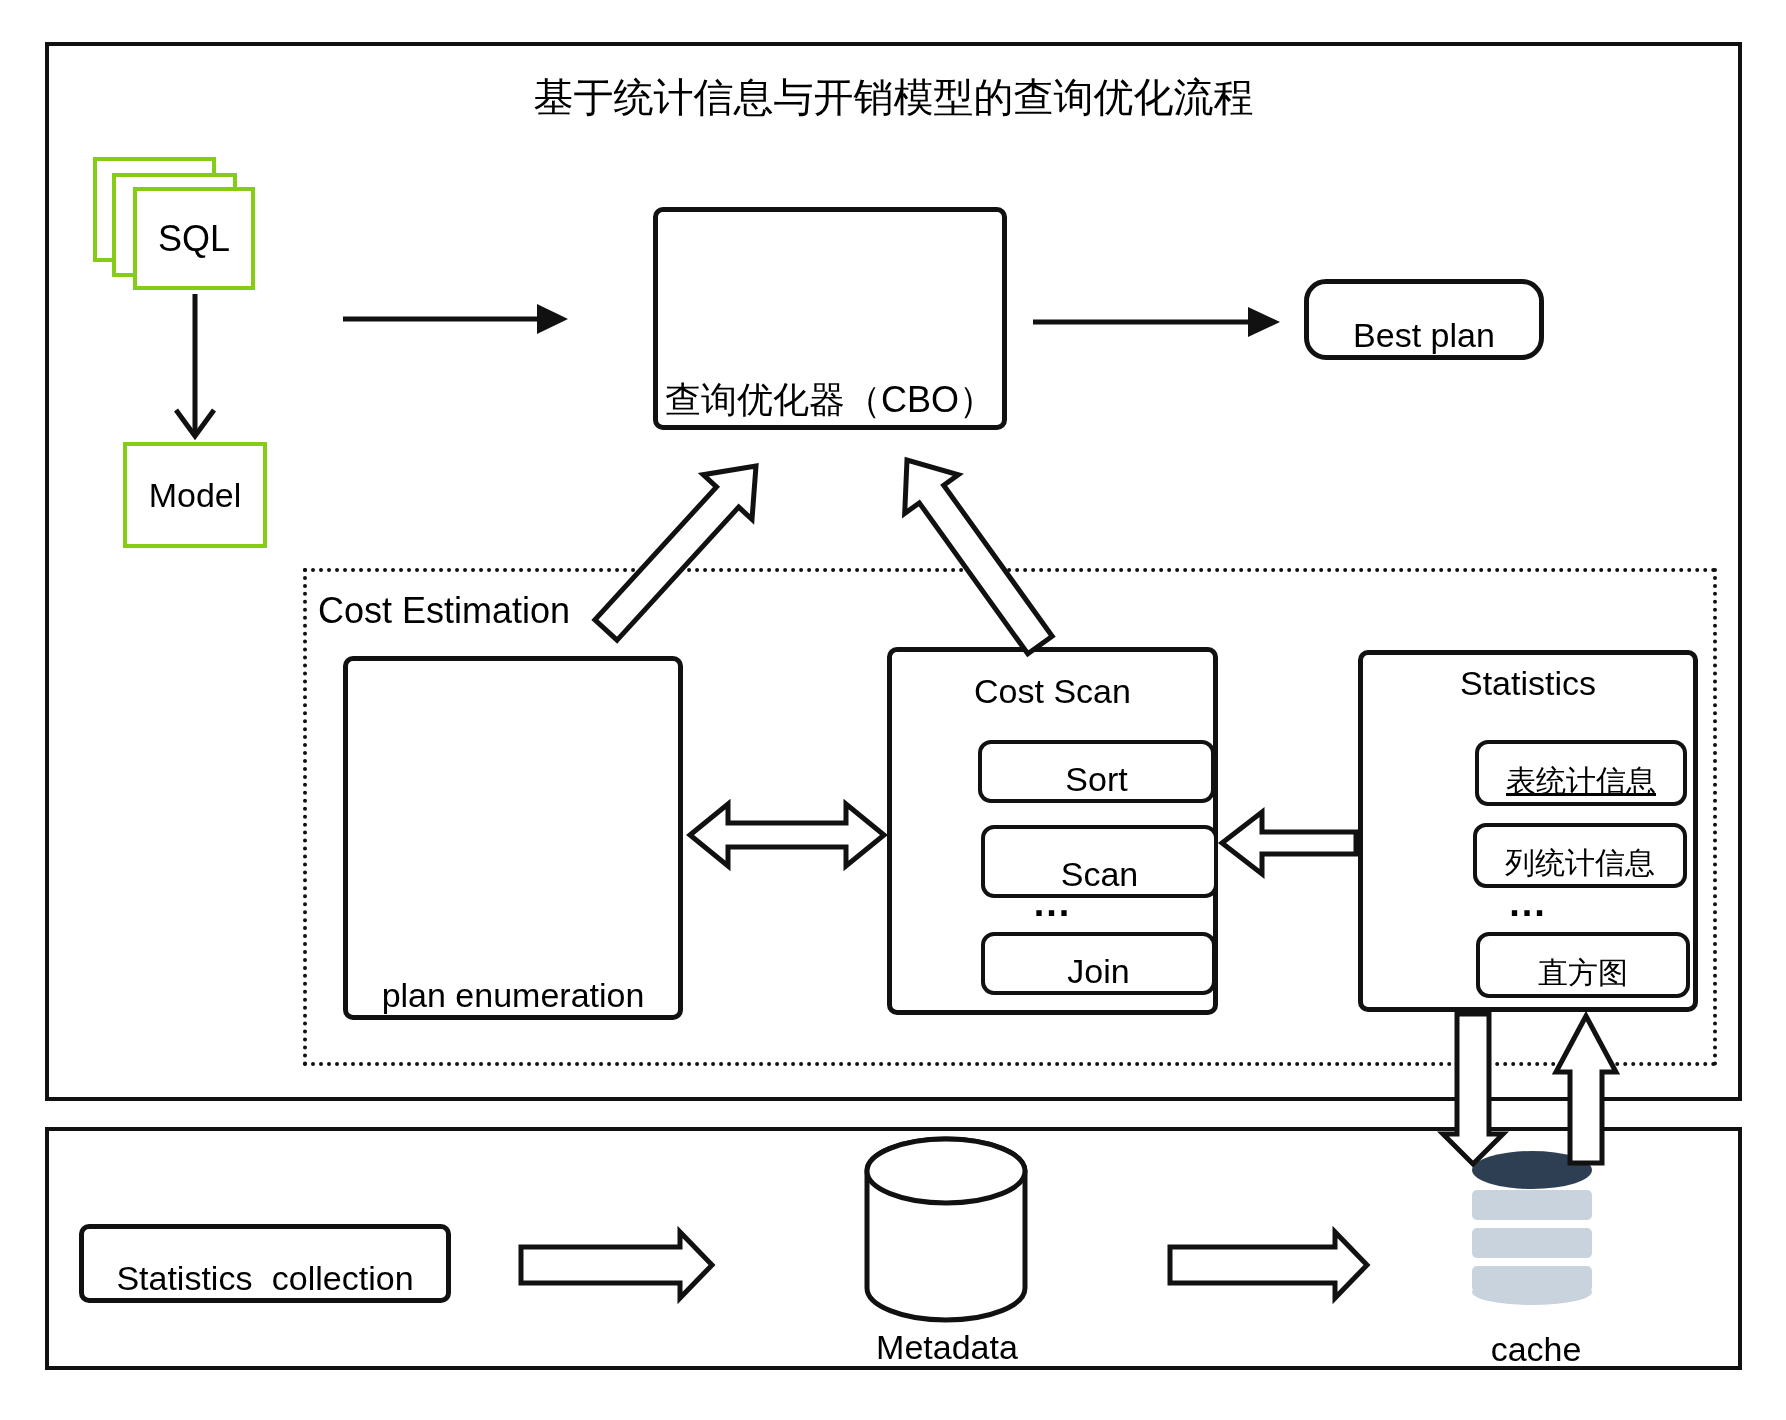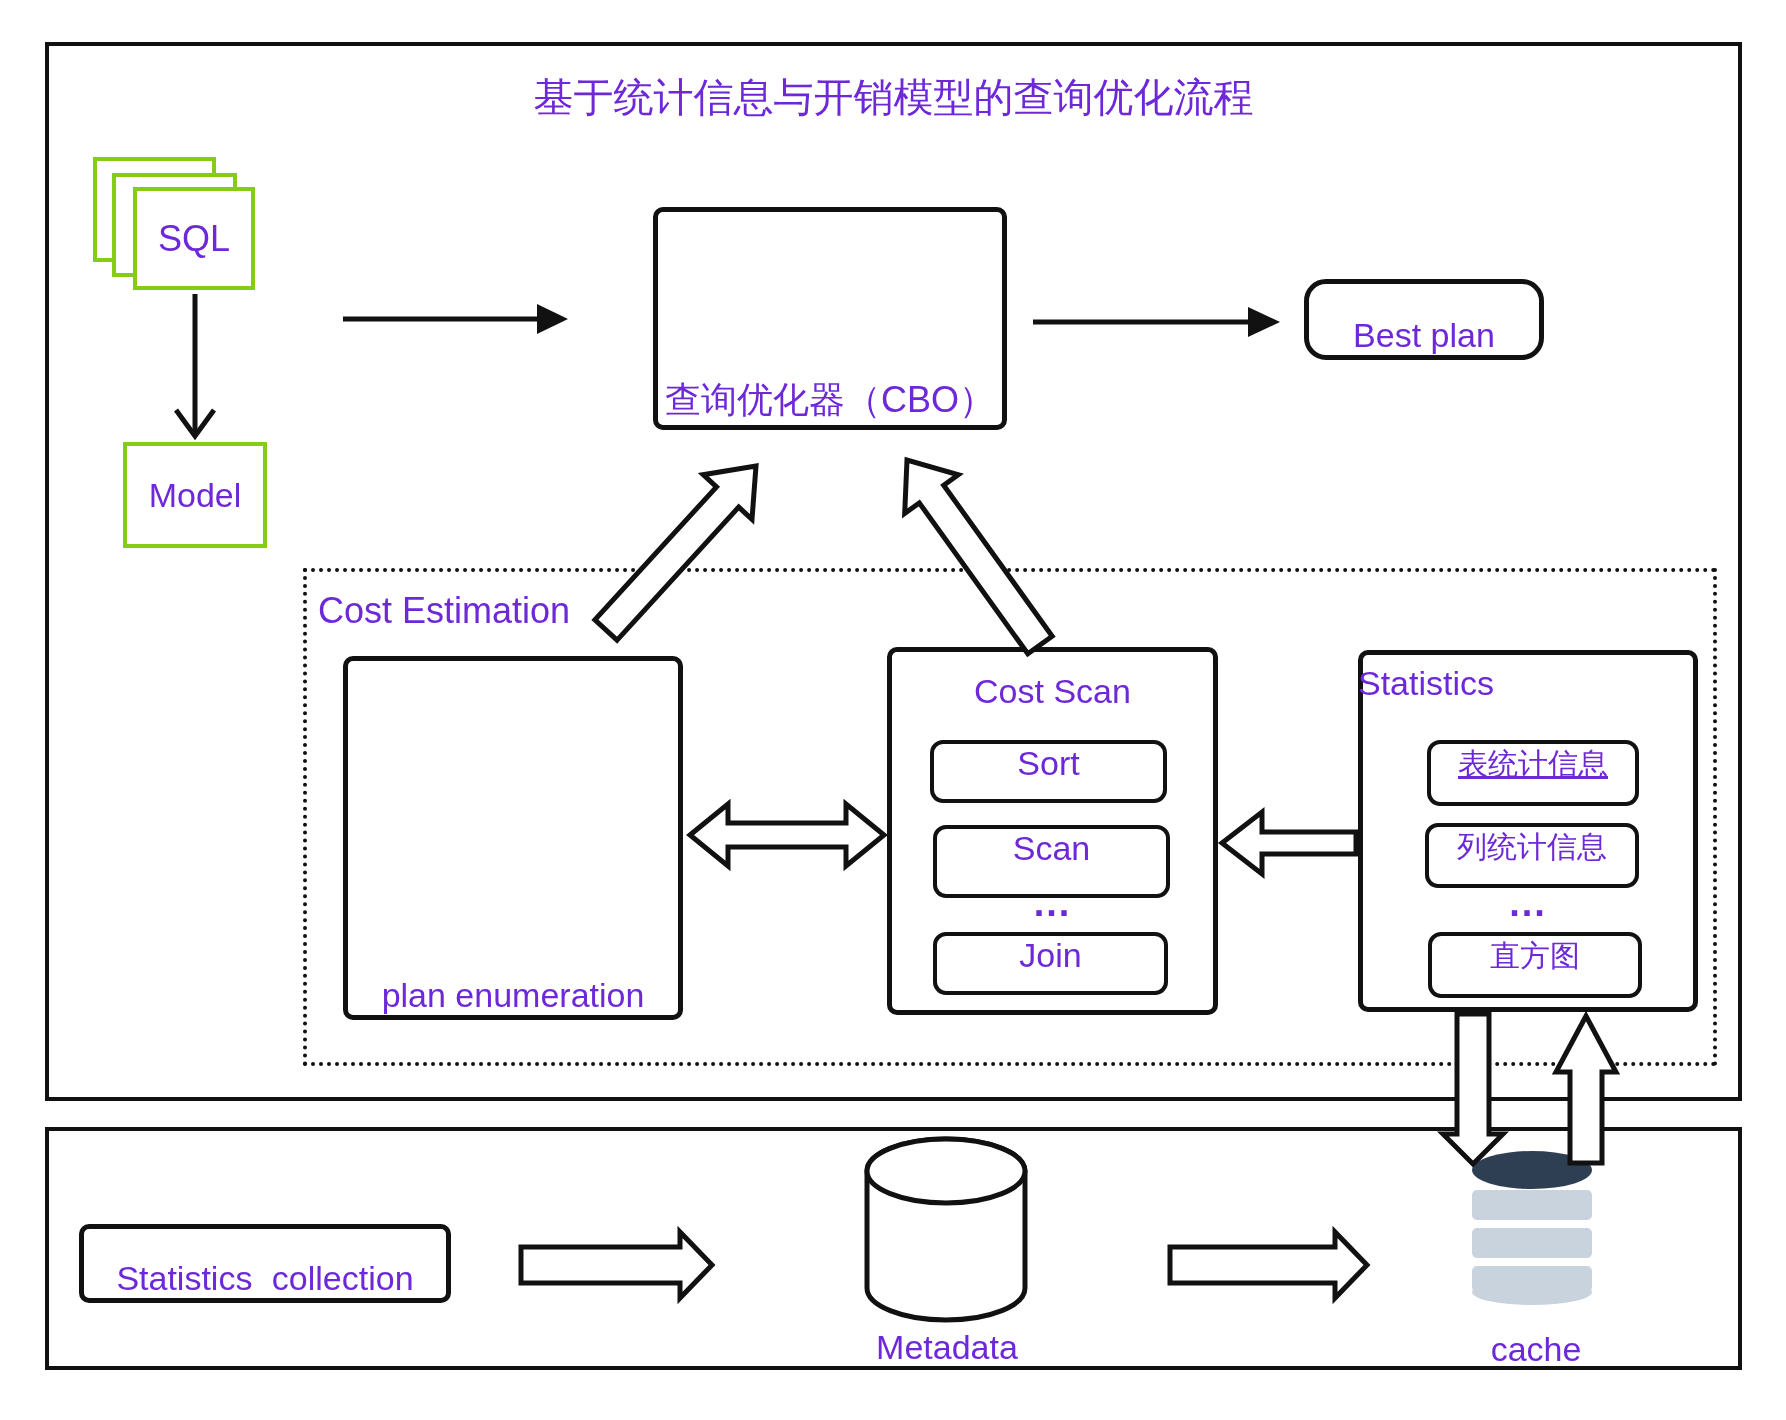--- a/index.html
+++ b/index.html
@@ -1,21 +1,21 @@
 <!DOCTYPE html>
 <html><head>
 <meta charset="utf-8">
 <style>
   html,body{margin:0;padding:0;background:#fff;}
   .canvas{position:relative;width:1786px;height:1420px;background:#ffffff;
-          font-family:"Liberation Sans", sans-serif;color:#6d28d9;overflow:hidden;}
+          font-family:"Liberation Sans", sans-serif;color:#000000;overflow:hidden;}
   .abs{position:absolute;box-sizing:border-box;}
   .box{border:4px solid #84cc16;background:#fff;display:flex;align-items:center;justify-content:center;}
   .rbox{border:5px solid #111;border-radius:10px;background:#fff;display:flex;align-items:flex-end;justify-content:center;}
-  .subbox{border:4px solid #111;border-radius:13px;background:#fff;display:flex;align-items:flex-start;justify-content:center;}
+  .subbox{border:4px solid #111;border-radius:13px;background:#fff;display:flex;align-items:flex-end;justify-content:center;margin-left:48px;}
   .lbl{white-space:nowrap;}
   .title{font-size:40px;text-align:center;}
   .big{font-size:36px;}
   .med{font-size:34px;}
   .sml{font-size:30px;}
   .ellipsis-row{font-size:38px;font-weight:700;text-align:center;letter-spacing:2px;line-height:20px;}
   .dotted{border:4px dotted #111;background:transparent;}
   .svg-overlay{position:absolute;left:0;top:0;z-index:6;pointer-events:none;}
   .z1{z-index:1}.z2{z-index:2}.z3{z-index:3}
   .center-text{display:flex;align-items:center;justify-content:center;}
@@ -63,21 +63,21 @@
   </div>
   <div class="abs subbox med z3" style="left:933px;top:825px;width:237px;height:73px;">
     <span class="lbl">Scan</span>
   </div>
   <div class="abs ellipsis-row z3" style="left:887px;top:893px;width:331px;">...</div>
   <div class="abs subbox med z3" style="left:933px;top:932px;width:235px;height:63px;">
     <span class="lbl">Join</span>
   </div>
 
   <div class="abs rbox z2" style="left:1358px;top:650px;width:340px;height:362px;"></div>
-  <div class="abs med lbl z3" style="left:1358px;top:664px;width:340px;text-align:left;">Statistics</div>
+  <div class="abs med lbl z3" style="left:1358px;top:664px;width:340px;text-align:center;">Statistics</div>
   <div class="abs subbox sml z3" style="left:1427px;top:740px;width:212px;height:66px;text-decoration:underline;">
     <span class="lbl">表统计信息</span>
   </div>
   <div class="abs subbox sml z3" style="left:1425px;top:823px;width:214px;height:65px;">
     <span class="lbl">列统计信息</span>
   </div>
   <div class="abs ellipsis-row z3" style="left:1358px;top:893px;width:340px;">...</div>
   <div class="abs subbox sml z3" style="left:1428px;top:932px;width:214px;height:66px;">
     <span class="lbl">直方图</span>
   </div>

